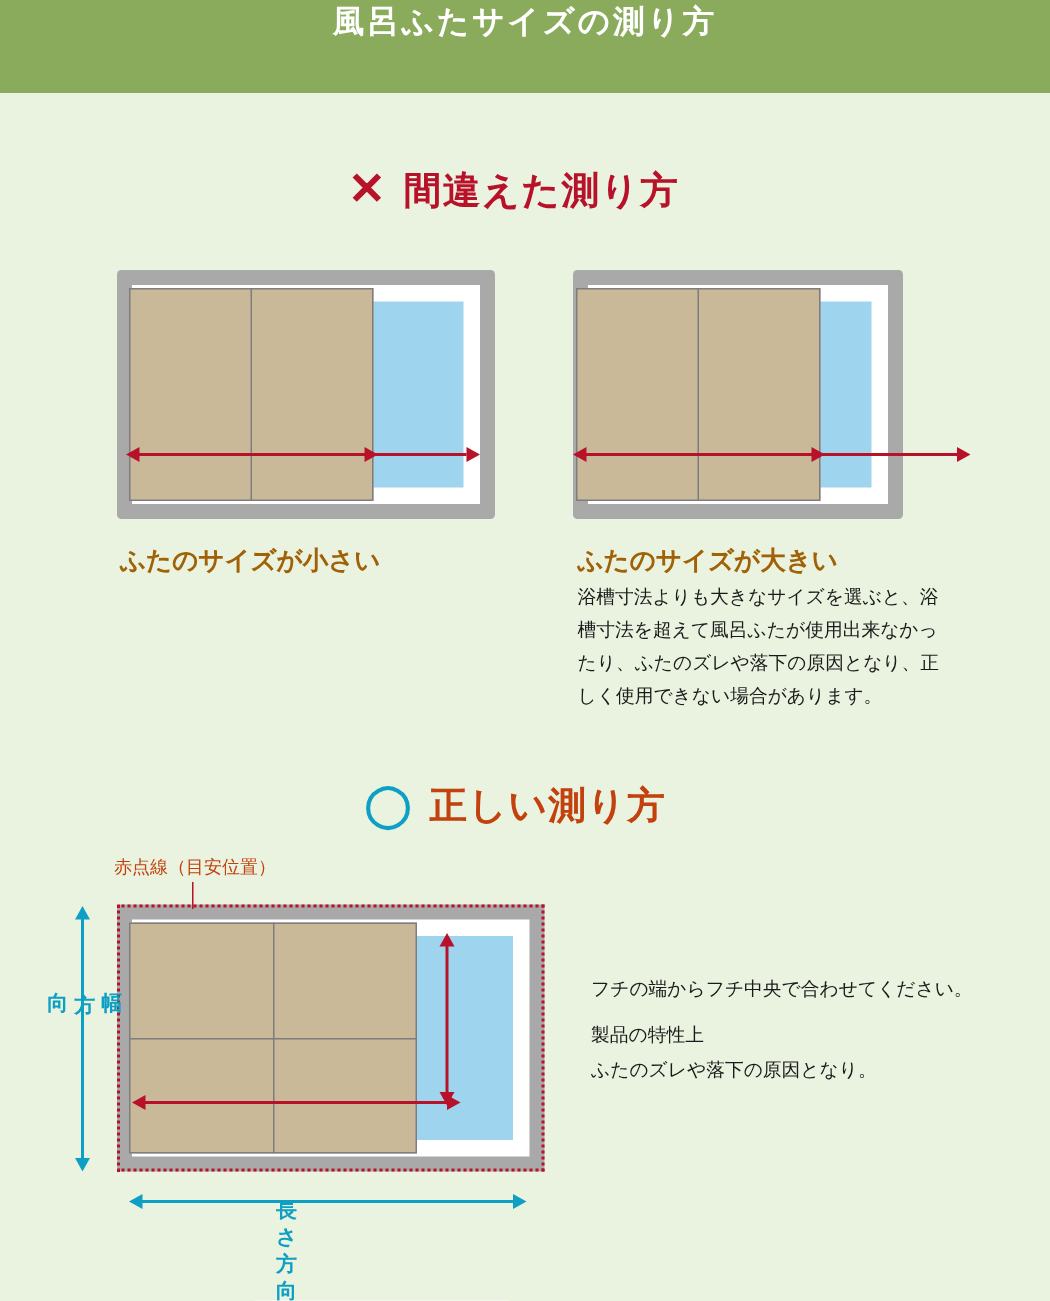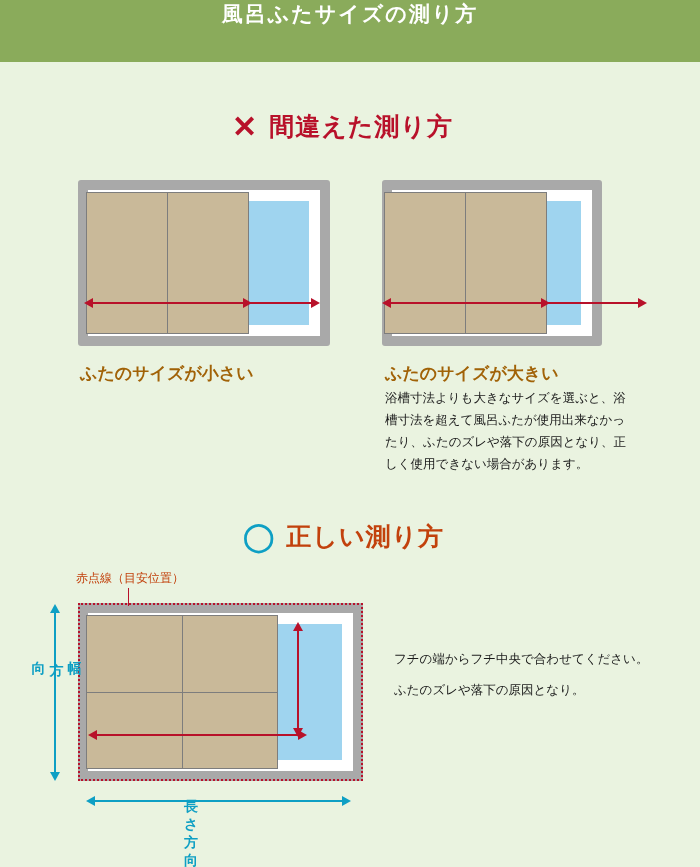--- a/index.html
+++ b/index.html
@@ -276,16 +276,17 @@
 
     <div class="arrow-line cyan" style="left:94px; top:800px; width:248px;"></div>
     <div class="arrow-head ah-left cyan" style="left:86px; top:796px;"></div>
     <div class="arrow-head ah-right cyan" style="left:342px; top:796px;"></div>
     <div class="h-label" style="left:184px; top:798px;">長さ方向</div>
   </div>
 
   <div class="note" style="left:394px; top:648px;">
     <span class="lead">フチの端からフチ中央で合わせてください。</span>
     <span class="lead" style="display:block; height:8px;"></span>
+    <span class="lead">製品の特性上</span>
     <span class="lead">ふたのズレや落下の原因となり。</span>
   </div>
 
 </div>
 
 </body></html>

